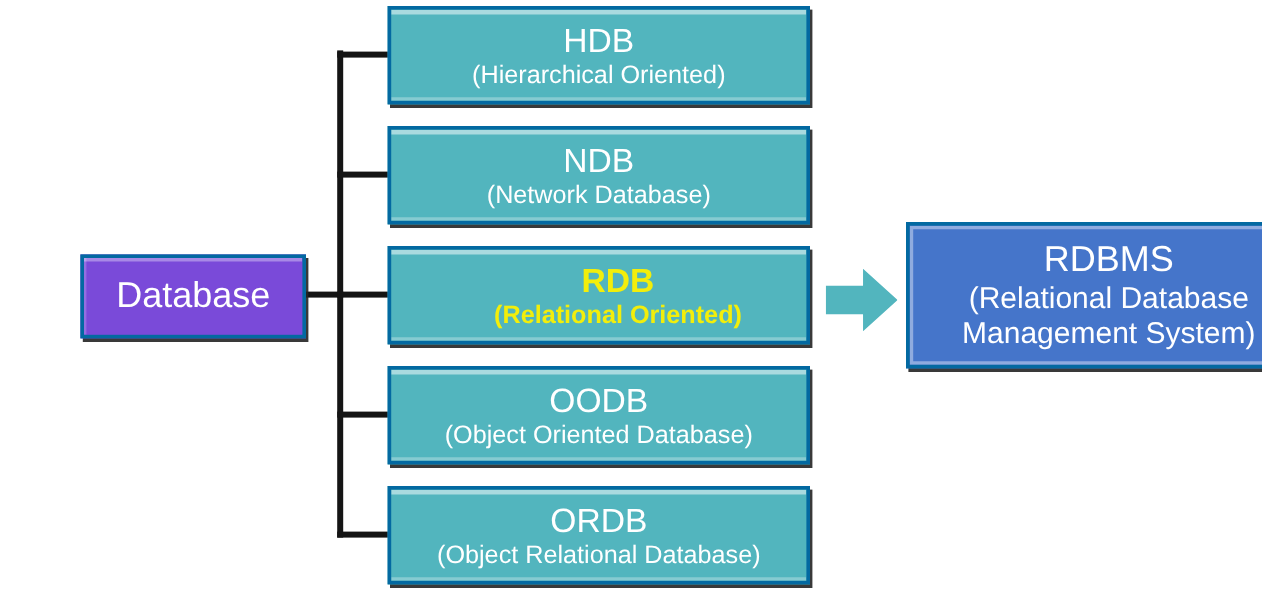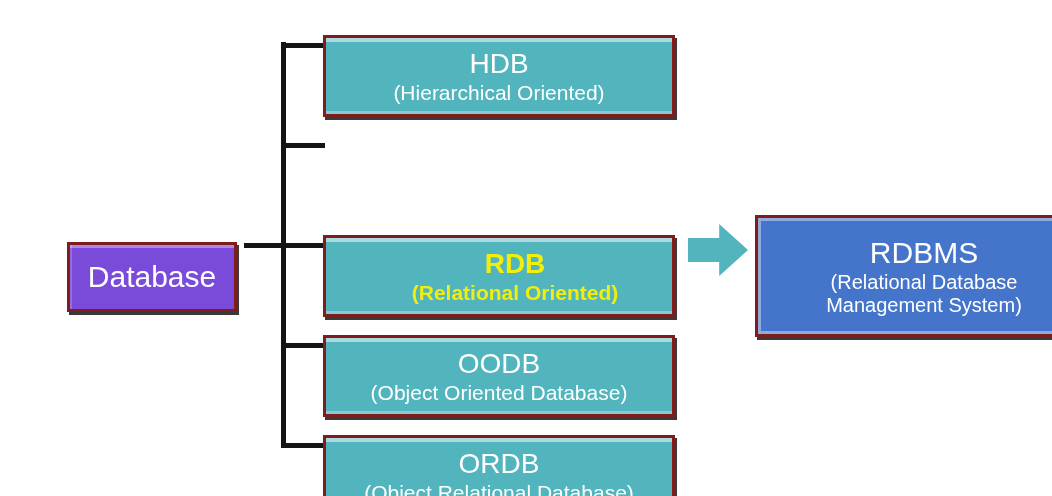--- a/index.html
+++ b/index.html
@@ -9,26 +9,25 @@
   html,body{margin:0;padding:0;background:#ffffff;}
   .stage{
     position:relative; width:1052px; height:496px; background:#ffffff;
     font-family:"Liberation Sans", sans-serif; overflow:hidden;
   }
   .stage *, .stage{box-sizing:border-box;}
   .cline{position:absolute; background:var(--line);}
   .node{
     position:absolute; display:flex; flex-direction:column;
     align-items:center; justify-content:center; text-align:center;
-    border:3px solid #7f1d1d; color:var(--white);
+    border:3px solid #0369a1; color:var(--white);
     box-shadow:2px 3px 0 rgba(35,35,35,0.9);
-    margin-top:30px;
   }
   .node-root{
-    left:67px; top:212px; width:170px; height:70px;
+    left:67px; top:212px; width:188px; height:70px;
     background:var(--purple);
     box-shadow:2px 3px 0 rgba(35,35,35,0.9),
                inset 0 3px 0 rgba(255,255,255,0.35),
                inset 2px 0 0 rgba(255,255,255,0.2);
     font-size:30px;
   }
   .node-branch{
     left:323px; width:352px; height:82px;
     background:var(--teal);
     box-shadow:2px 3px 0 rgba(35,35,35,0.9),
@@ -39,21 +38,21 @@
   .node-branch .full{font-size:21px; line-height:1.1;}
   .node-branch.highlight .abbr,
   .node-branch.highlight .full{color:var(--yellow); font-weight:700;}
   .node-result{
     left:755px; top:185px; width:338px; height:122px;
     background:var(--blue);
     box-shadow:2px 3px 0 rgba(35,35,35,0.9),
                inset 0 0 0 3px var(--blueInner);
   }
   .node-result .abbr{font-size:30px; line-height:1.2;}
-  .node-result .full{font-size:20px; line-height:1.15; width:250px;}
+  .node-result .full{font-size:25px; line-height:1.15; width:250px;}
   .arrow-right{
     position:absolute; left:688px; top:224px; width:60px; height:52px;
     background:var(--teal);
     clip-path:polygon(0% 27%, 52% 27%, 52% 0%, 100% 50%, 52% 100%, 52% 73%, 0% 73%);
   }
 </style>
 </head>
 <body>
 
 <div class="stage">
@@ -67,20 +66,24 @@
   <div class="cline" style="left:281px; top:443px; width:44px; height:5px;"></div>
 
   <div class="node node-root">
     <span class="abbr">Database</span>
   </div>
 
   <div class="node node-branch" style="top:5px;">
     <span class="abbr">HDB</span>
     <span class="full">(Hierarchical Oriented)</span>
   </div>
+  <div class="node node-branch" style="top:105px;">
+    <span class="abbr">NDB</span>
+    <span class="full">(Network Database)</span>
+  </div>
   <div class="node node-branch highlight" style="top:205px;padding-left:32px;">
     <span class="abbr">RDB</span>
     <span class="full">(Relational Oriented)</span>
   </div>
   <div class="node node-branch" style="top:405px;">
     <span class="abbr">ORDB</span>
     <span class="full">(Object Relational Database)</span>
   </div>
   <div class="node node-branch" style="top:305px;">
     <span class="abbr">OODB</span>

